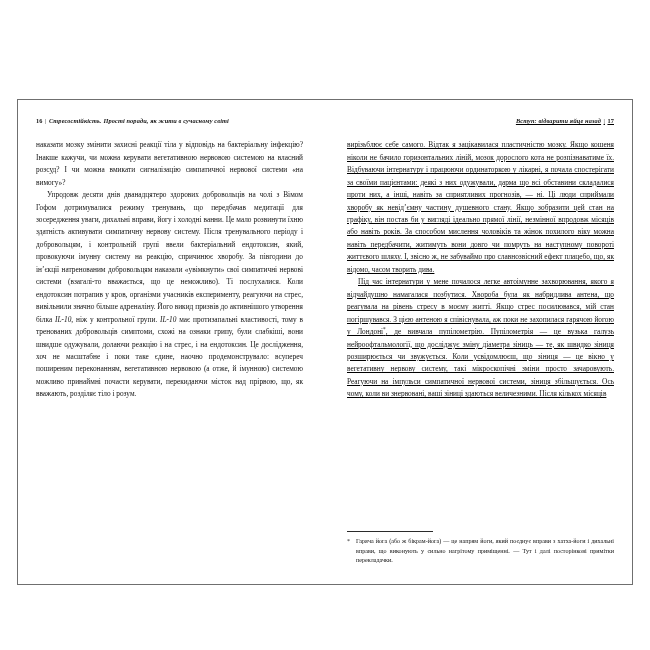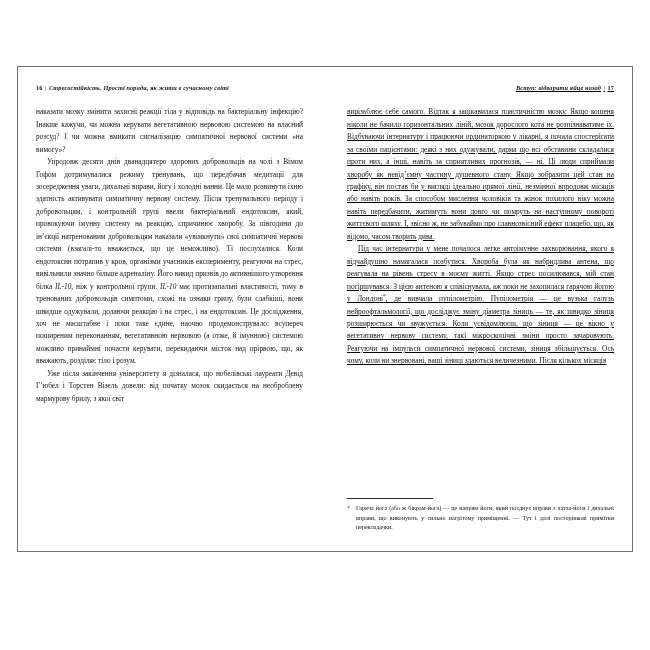--- a/index.html
+++ b/index.html
@@ -18,21 +18,21 @@
     position: relative;
     width: 650px;
     height: 650px;
     background: #ffffff;
   }
 
   
   .spread {
     position: absolute;
     left: 17px;
-    top: 66px;
+    top: 99px;
     width: 616px;
     height: 486px;
     background: #ffffff;
     border: 1px solid #6f6f6f;
     box-sizing: border-box;
     display: flex;
     flex-direction: row;
   }
 
   .page {
@@ -131,21 +131,20 @@
 
     <div class="page page-left">
 
       <div class="running-head rh-left">
         <span class="folio">16</span><span class="sep">|</span><span class="booktitle">Стресостійкість. Прості поради, як жити в сучасному світі</span>
       </div>
 
       <div class="body-col">
         <p>наказати мозку змінити захисні реакції тіла у відповідь на бактеріальну інфекцію? Інакше кажучи, чи можна керувати вегетативною нервовою системою на власний розсуд? І чи можна вмикати сигналізацію симпатичної нервової системи «на вимогу»?</p>
         <p class="indent">Упродовж десяти днів дванадцятеро здорових добровольців на чолі з Вімом Гофом дотримувалися режиму тренувань, що передбачав медитації для зосередження уваги, дихальні вправи, йогу і холодні ванни. Це мало розвинути їхню здатність активувати симпатичну нервову систему. Після тренувального періоду і добровольцям, і контрольній групі ввели бактеріальний ендотоксин, який, провокуючи імунну систему на реакцію, спричинює хворобу. За півгодини до ін’єкції натренованим добровольцям наказали «увімкнути» свої симпатичні нервові системи (взагалі-то вважається, що це неможливо). Ті послухалися. Коли ендотоксин потрапив у кров, організми учасників експерименту, реагуючи на стрес, вивільнили значно більше адреналіну. Його викид призвів до активнішого утворення білка <span class="ital">IL-10</span>, ніж у контрольної групи. <span class="ital">IL-10</span> має протизапальні властивості, тому в тренованих добровольців симптоми, схожі на ознаки грипу, були слабкіші, вони швидше одужували, долаючи реакцію і на стрес, і на ендотоксин. Це дослідження, хоч не масштабне і поки таке єдине, наочно продемонструвало: всупереч поширеним переконанням, вегетативною нервовою (а отже, й імунною) системою можливо принаймні почасти керувати, перекидаючи місток над прірвою, що, як вважають, розділяє тіло і розум.</p>
-        <p class="indent">Уже після закінчення університету я дізналася, що нобелівські лауреати Девід Г’юбел і Торстен Візель довели: від початку мозок скидається на необроблену мармурову брилу, з якої світ</p>
       </div>
 
     </div>
 
     <div class="page page-right">
 
       <div class="running-head rh-right">
         <span class="booktitle">Вступ: відварити яйце назад</span><span class="sep">|</span><span class="folio">17</span>
       </div>
 

